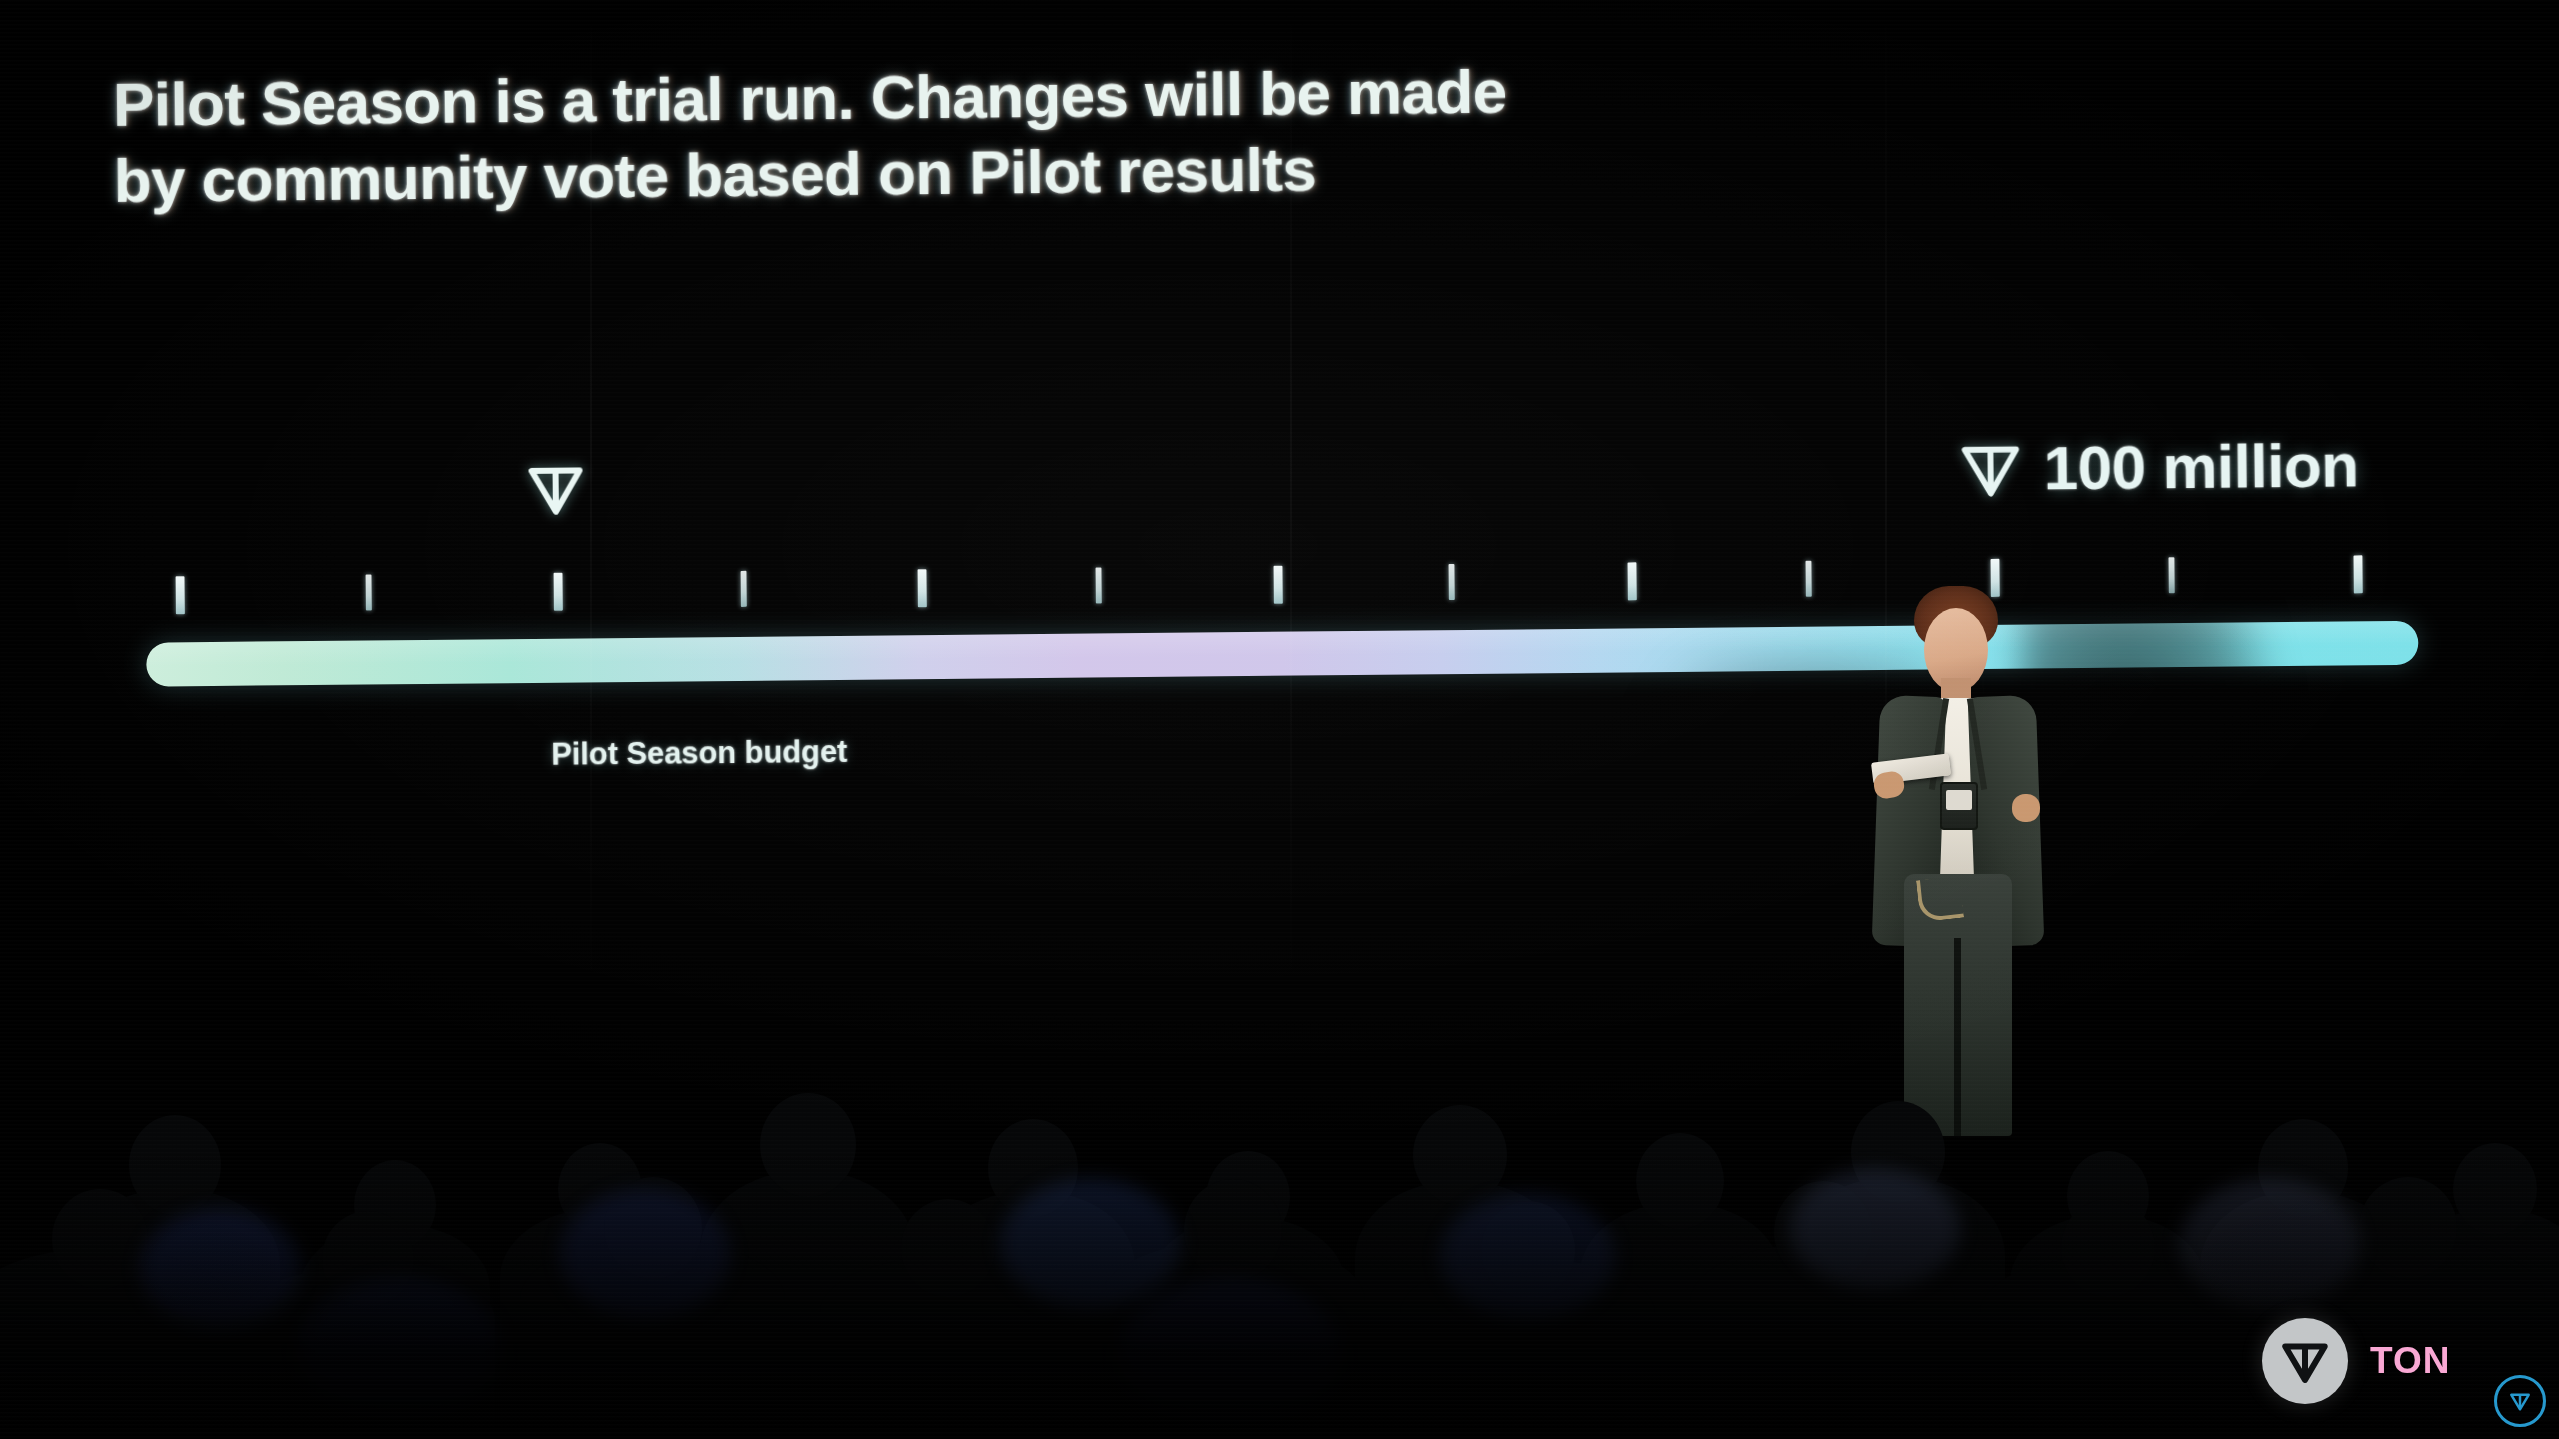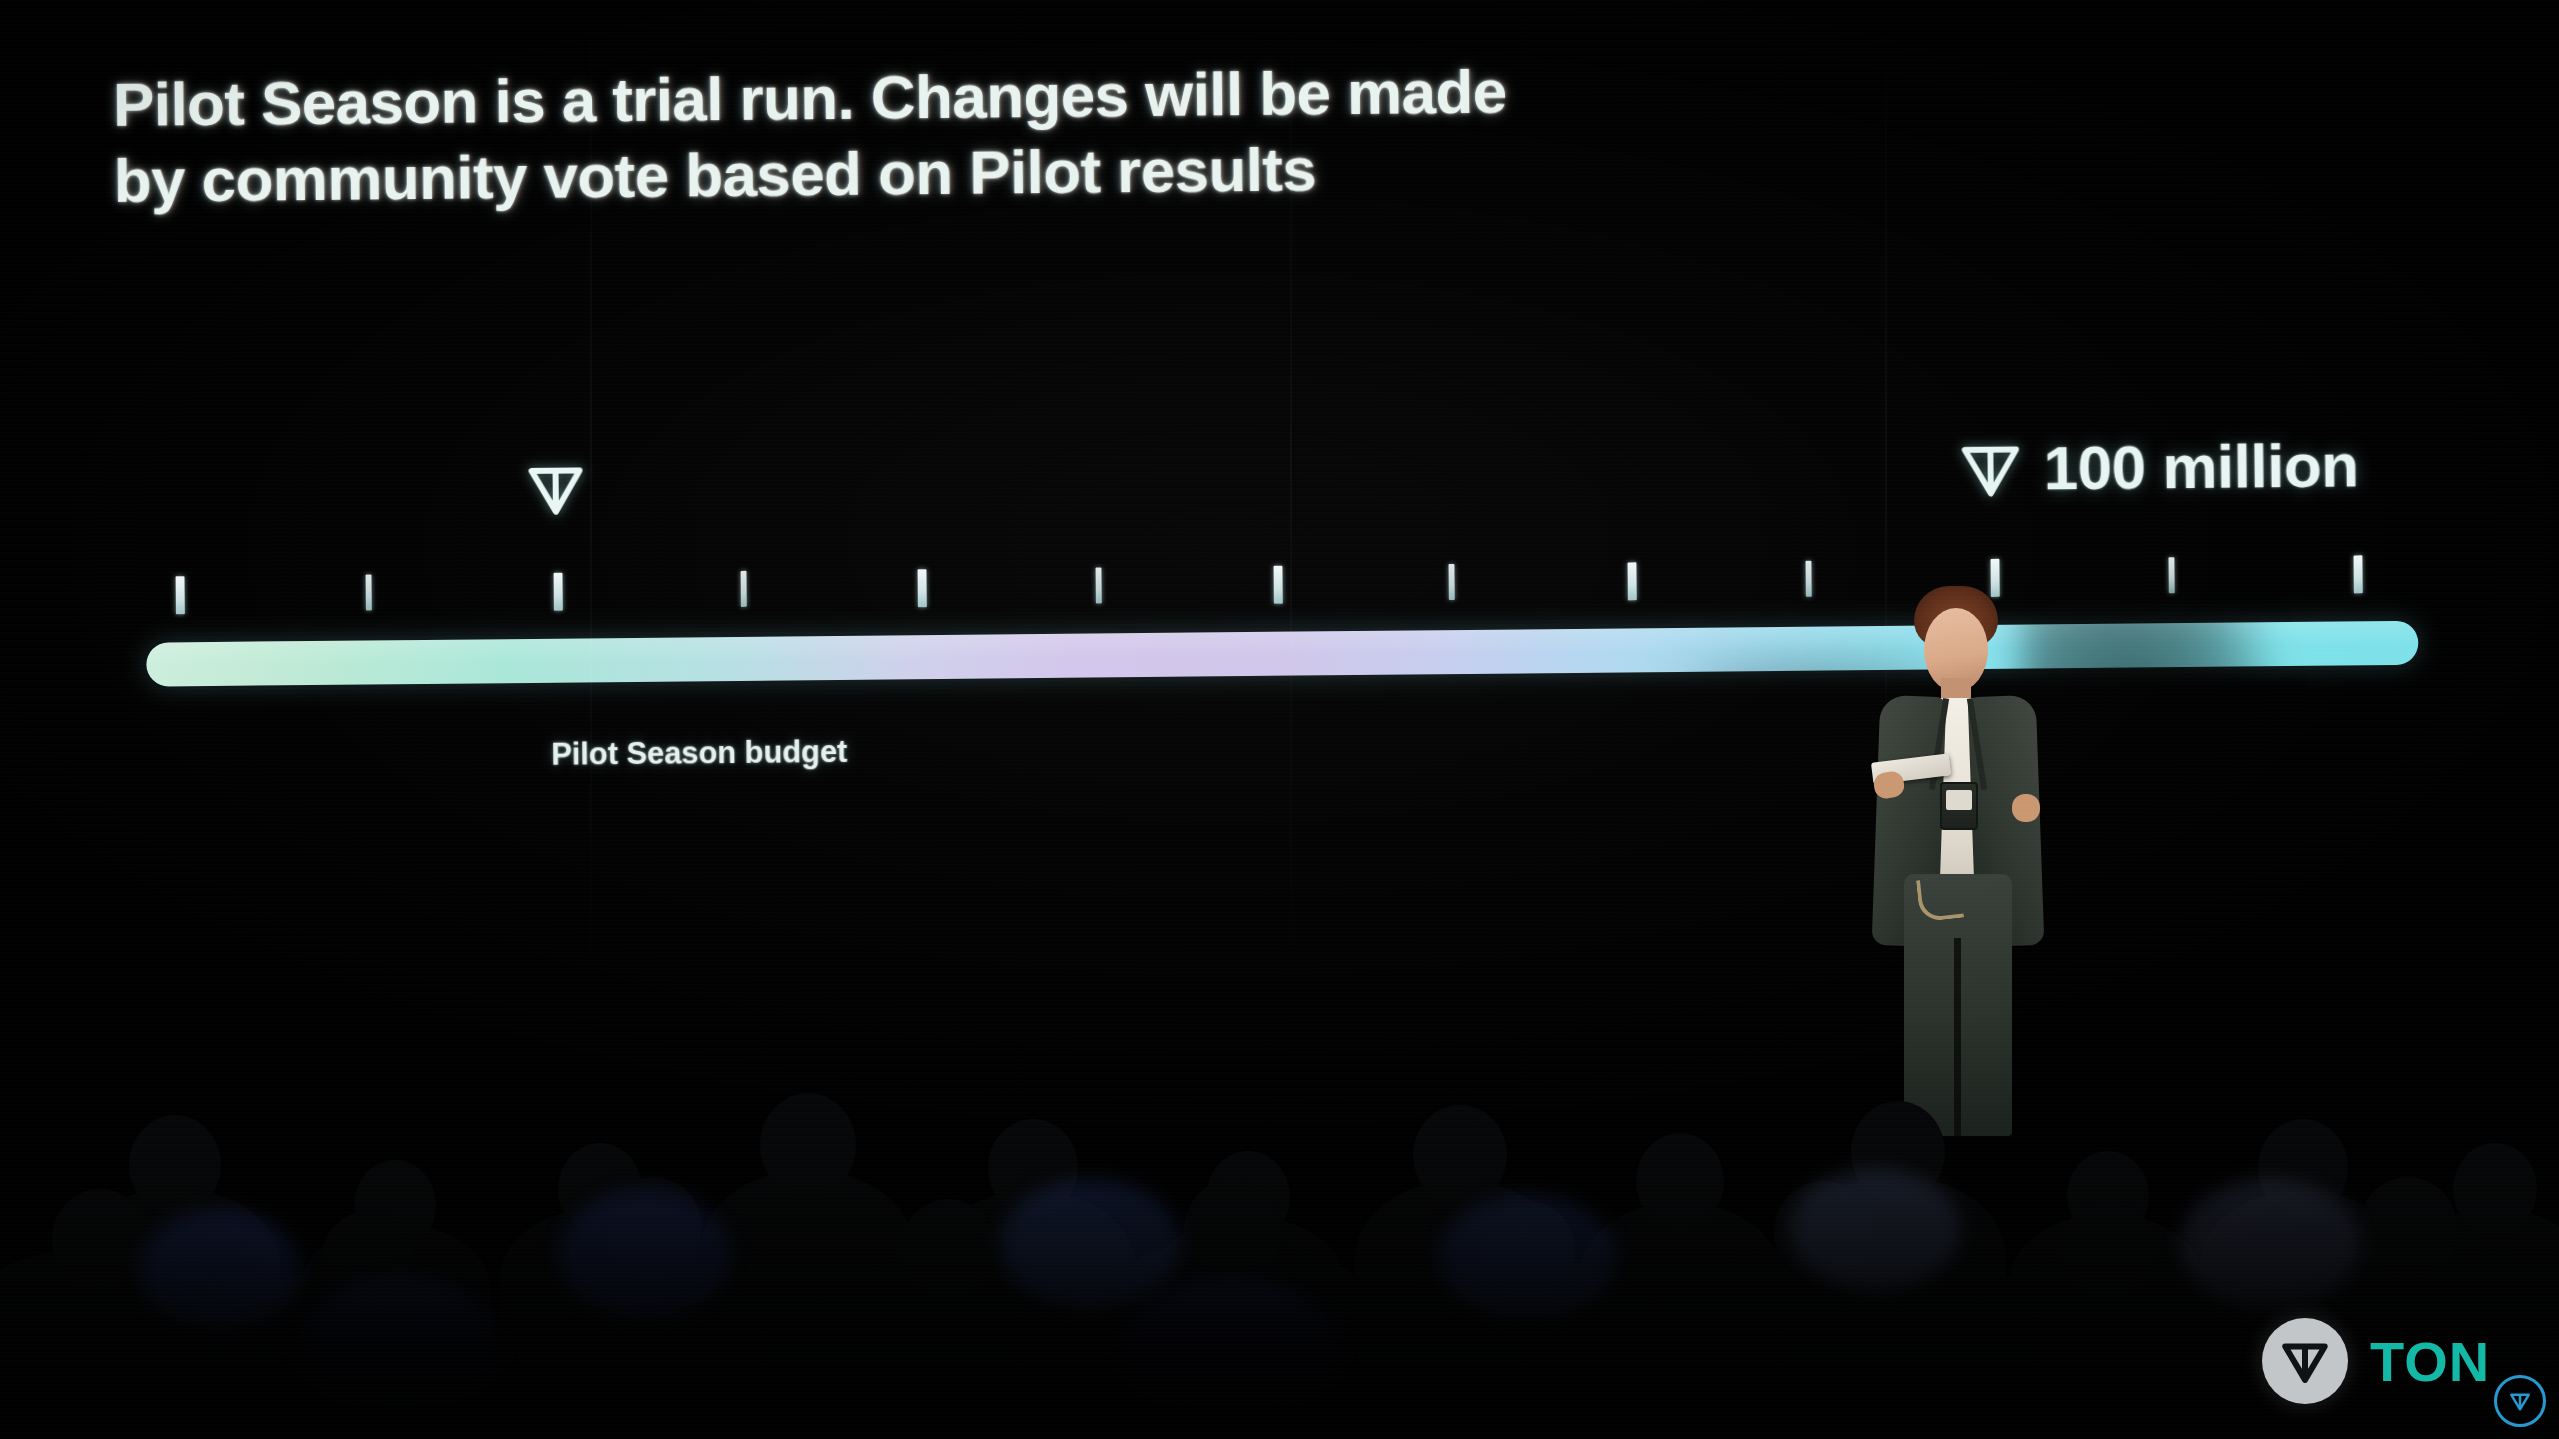--- a/index.html
+++ b/index.html
@@ -345,24 +345,24 @@
   .ton-badge {
     width: 86px; height: 86px;
     border-radius: 50%;
     background: #c3c6c8;
     display: flex;
     align-items: center;
     justify-content: center;
     box-shadow: 0 0 22px rgba(190,195,200,0.18);
   }
   .ton-word {
-    font-size: 56px;
+    font-size: 37px;
     font-weight: 700;
     letter-spacing: 1px;
-    color: #14b8a6;
+    color: #f9a8d4;
   }
   #ton-watermark {
     position: absolute;
     left: 2494px;
     top: 1375px;
     width: 46px; height: 46px;
     border-radius: 50%;
     border: 3px solid #2aa6e0;
     display: flex;
     align-items: center;

